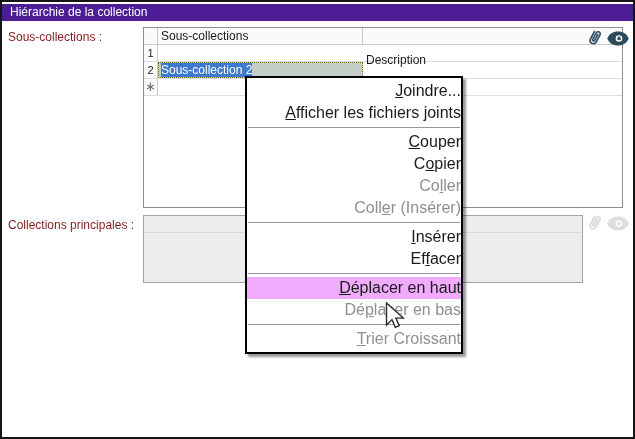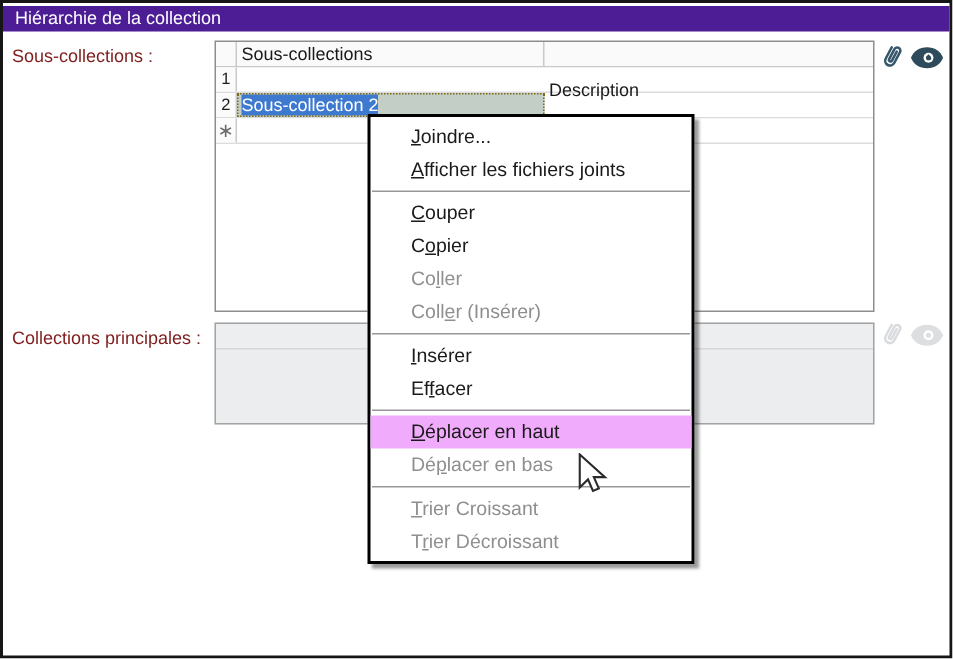--- a/index.html
+++ b/index.html
@@ -8,21 +8,21 @@
          box-shadow:inset 0 0 0 2px #161616;overflow:hidden;}
 
   
   .titlebar{position:absolute;left:2px;top:4px;width:631px;height:17px;
             background:#4c1d95;color:#fff;font-size:12px;line-height:17px;
             padding-left:8px;}
 
   .side-label{position:absolute;left:8px;font-size:12px;color:#7f1d1d;}
 
   
-  .grid{position:absolute;left:143px;top:27px;width:440px;height:181px;
+  .grid{position:absolute;left:143px;top:27px;width:480px;height:181px;
         background:#fff;border:1px solid #8e8e8e;font-size:12px;color:#1a1a1a;}
   .g-header{display:flex;height:17px;background:#fafafa;border-bottom:1px solid #c9c9c9;}
   .g-row{display:flex;height:17px;border-bottom:1px solid #dcdcdc;background:#fff;}
   .g-sel{width:14px;border-right:1px solid #c9c9c9;background:#fbfbfb;
          text-align:center;font-size:11px;line-height:16px;color:#1a1a1a;flex:none;}
   .g-name{width:205px;border-right:1px solid #d4d4d4;padding:0 0 0 3px;
           line-height:16px;white-space:nowrap;overflow:hidden;flex:none;}
   .g-desc{flex:1;line-height:16px;padding-left:3px;margin-top:24px;}
   .g-header .g-sel{background:#fafafa;}
   .g-header .g-name,.g-header .g-desc{border-right-color:#c9c9c9;}
@@ -35,22 +35,22 @@
          background:#ebedef;border:1px solid #a3a3a3;}
   .grid2 .g2-head{height:17px;border-bottom:1px solid #d6d8da;background:#edeef0;}
 
   
   .iconbox{position:absolute;display:flex;align-items:center;gap:2px;}
 
   
   .menu{position:absolute;left:245px;top:76px;width:218px;background:#fff;
         border:2px solid #000;box-shadow:3px 3px 2px rgba(0,0,0,0.4);
         padding:2px 0;z-index:10;}
-  .menu-item{height:22px;line-height:22px;padding-left:27px;font-size:13px;
-             color:#1a1a1a;white-space:nowrap;}
+  .menu-item{height:22px;line-height:22px;padding-left:27px;font-size:16px;
+             color:#1a1a1a;white-space:nowrap;text-align:right;}
   .menu-item.disabled{color:#8f8f8f;}
   .menu-item.highlighted{background:#f0abfc;}
   .menu-sep{border-top:1px solid #979797;margin:3px 1px;}
   .menu-item u{text-decoration:underline;}
 
   .cursor{position:absolute;left:385px;top:302px;z-index:20;}
 </style>
 </head>
 <body>
 
@@ -128,20 +128,19 @@
       <div class="menu-item disabled"><span>Co</span><u>l</u><span>ler</span></div>
       <div class="menu-item disabled"><span>Coll</span><u>e</u><span>r (Insérer)</span></div>
       <div class="menu-sep"></div>
       <div class="menu-item"><span></span><u>I</u><span>nsérer</span></div>
       <div class="menu-item"><span>Ef</span><u>f</u><span>acer</span></div>
       <div class="menu-sep"></div>
       <div class="menu-item highlighted"><span></span><u>D</u><span>éplacer en haut</span></div>
       <div class="menu-item disabled"><span>Dé</span><u>p</u><span>lacer en bas</span></div>
       <div class="menu-sep"></div>
       <div class="menu-item disabled"><span></span><u>T</u><span>rier Croissant</span></div>
-      <div class="menu-item disabled"><span>T</span><u>r</u><span>ier Décroissant</span></div>
     </div>
 
   <svg class="cursor" width="22" height="30" viewBox="0 0 22 30">
     <path d="M1.5 1 L1.5 23 L7 17.6 L10.3 25.3 L14.2 23.6 L10.9 16.1 L18.3 16.1 Z" fill="#ffffff" stroke="#2b2b2b" stroke-width="1.4" stroke-linejoin="miter"></path>
   </svg>
 
 </div>
 
 </body></html>

